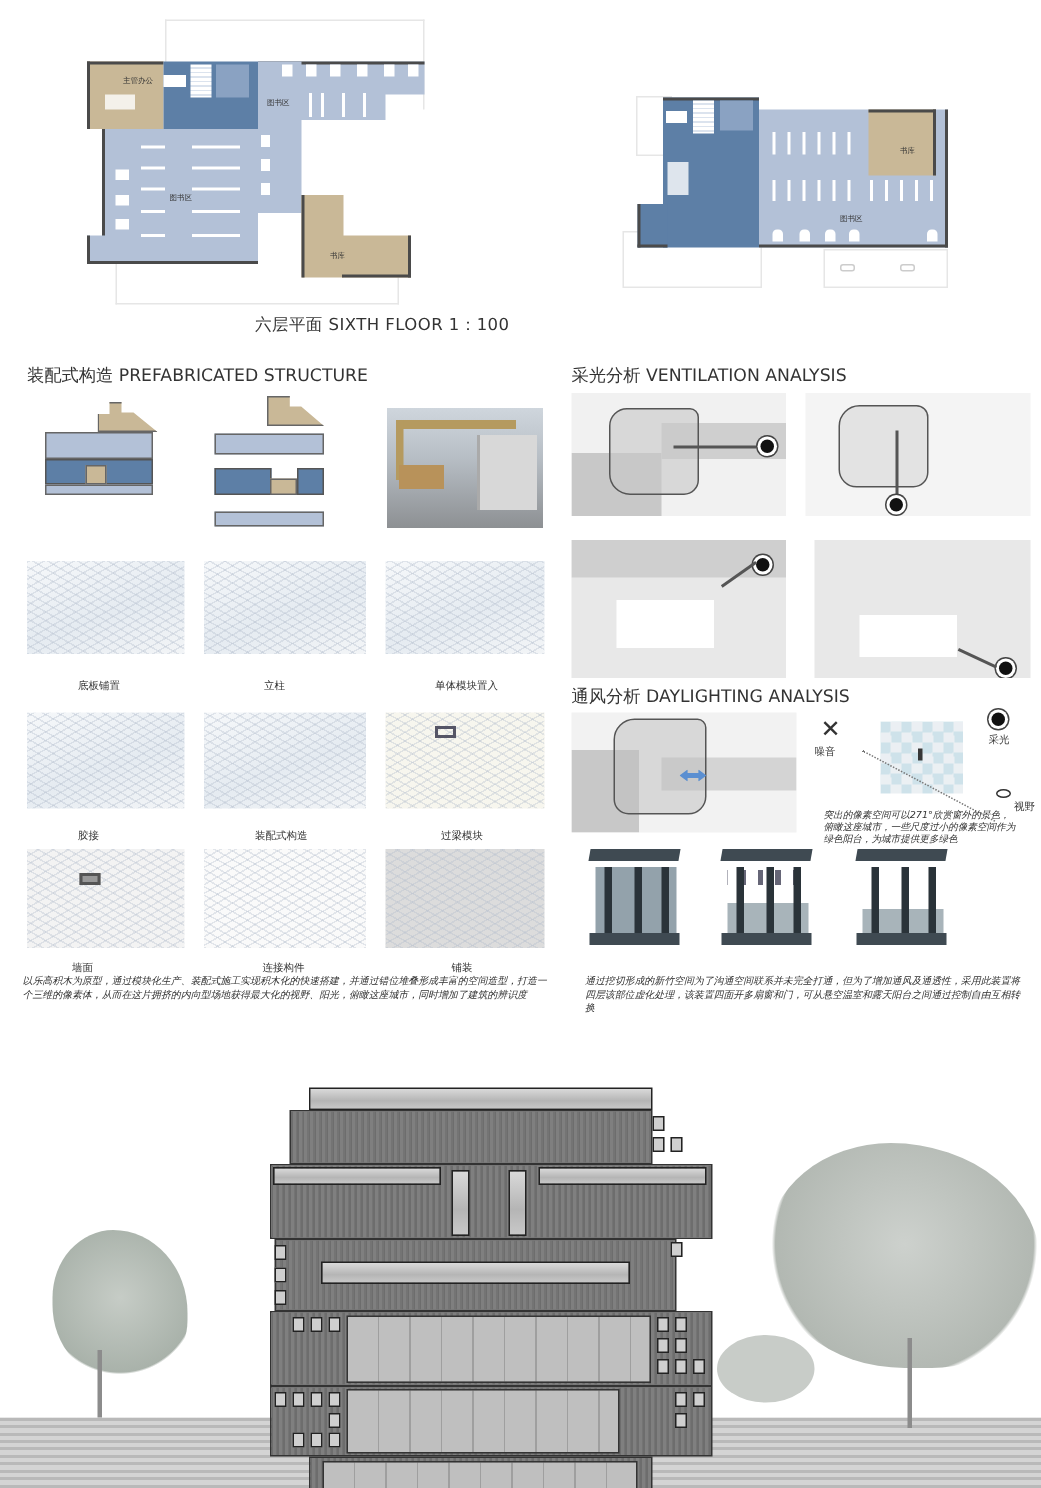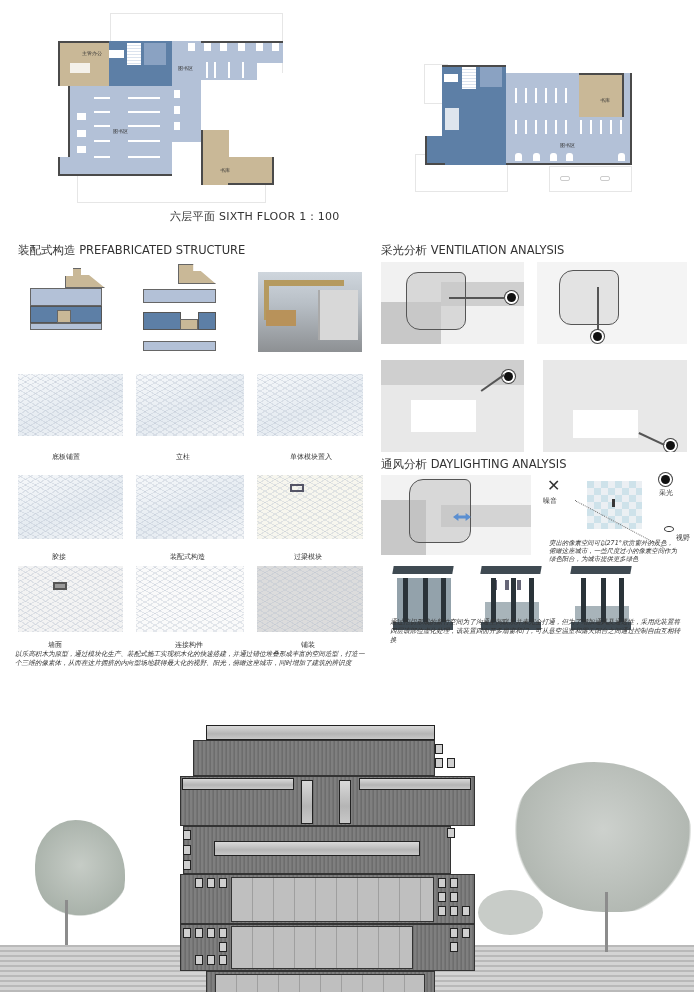--- a/index.html
+++ b/index.html
@@ -244,21 +244,21 @@
   <div class="abs" style="left:0;top:56px;width:60px;height:8px;background:#3f4a52;"></div>
 </div>
 <div class="abs" style="left:571px;top:566px;width:60px;height:70px;">
   <div class="abs" style="left:0;top:0;width:60px;height:8px;background:#3f4a52;transform:skewX(-10deg);"></div>
   <div class="abs" style="left:4px;top:40px;width:54px;height:16px;background:#a8b4ba;"></div>
   <div class="abs" style="left:10px;top:12px;width:5px;height:44px;background:#2a3339;"></div>
   <div class="abs" style="left:30px;top:12px;width:5px;height:44px;background:#2a3339;"></div>
   <div class="abs" style="left:48px;top:12px;width:5px;height:44px;background:#2a3339;"></div>
   <div class="abs" style="left:0;top:56px;width:60px;height:8px;background:#3f4a52;"></div>
 </div>
-<div class="desc" style="left:390px;top:618px;width:295px;">通过挖切形成的新竹空间为了沟通空间联系并未完全打通，但为了增加通风及通透性，采用此装置将四层该部位虚化处理，该装置四面开多扇窗和门，可从悬空温室和露天阳台之间通过控制自由互相转换</div>
+<div class="desc" style="left:390px;top:650px;width:295px;">通过挖切形成的新竹空间为了沟通空间联系并未完全打通，但为了增加通风及通透性，采用此装置将四层该部位虚化处理，该装置四面开多扇窗和门，可从悬空温室和露天阳台之间通过控制自由互相转换</div>
 
 <div class="abs" style="left:0;top:945px;width:694px;height:47px;background:repeating-linear-gradient(180deg,#b9b9b9 0 2px,#d4d4d4 2px 5px);"></div>
 
 <div class="tree" style="left:5px;top:820px;width:125px;height:125px;">
   <div class="abs" style="left:30px;top:0;width:90px;height:100px;border-radius:45% 55% 40% 50%;background:radial-gradient(circle at 50% 45%,#c6ccc6,#a9b2aa 70%,transparent 72%);"></div>
   <div class="abs" style="left:60px;top:80px;width:3px;height:45px;background:#8c8c8c;"></div>
 </div>
 <div class="tree" style="left:478px;top:890px;width:70px;height:55px;">
   <div class="abs" style="left:0;top:0;width:65px;height:45px;border-radius:50%;background:#c8ccc8;"></div>
 </div>

